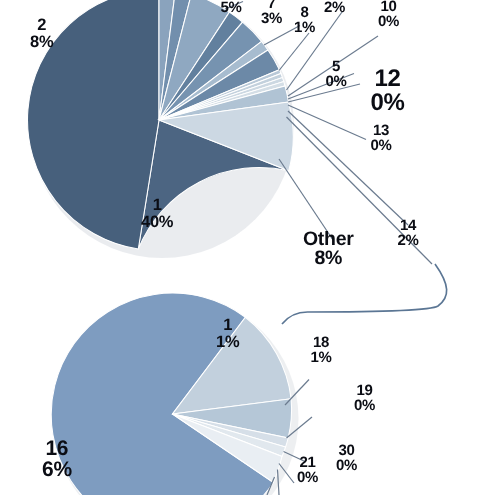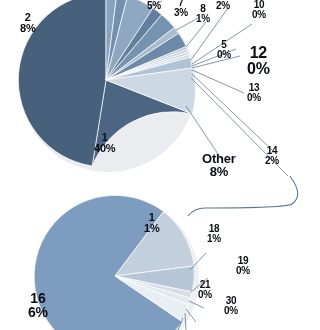--- a/index.html
+++ b/index.html
@@ -178,21 +178,21 @@
   <div class="lbl" style="left:207px;top:224px;font-size:10px;">
     <span class="n">18</span>
     <span class="p">1%</span>
   </div>
 
   <div class="lbl" style="left:211px;top:256px;font-size:10px;margin-left:25px;">
     <span class="n">19</span>
     <span class="p">0%</span>
   </div>
 
-  <div class="lbl" style="left:198px;top:280px;font-size:10px;">
+  <div class="lbl" style="left:198px;top:304px;font-size:10px;">
     <span class="n">21</span>
     <span class="p">0%</span>
   </div>
 
   <div class="lbl" style="left:224px;top:296px;font-size:10px;">
     <span class="n">30</span>
     <span class="p">0%</span>
   </div>
 
 </div>

